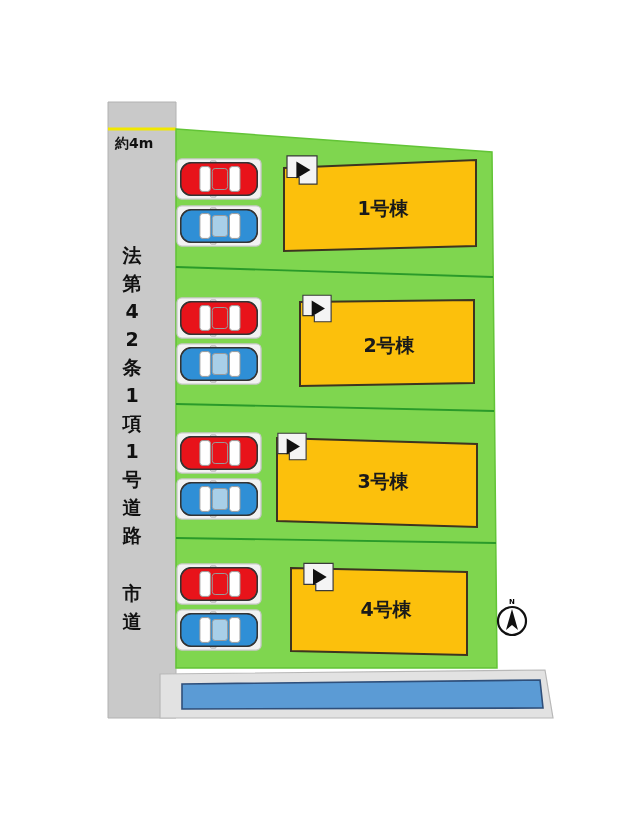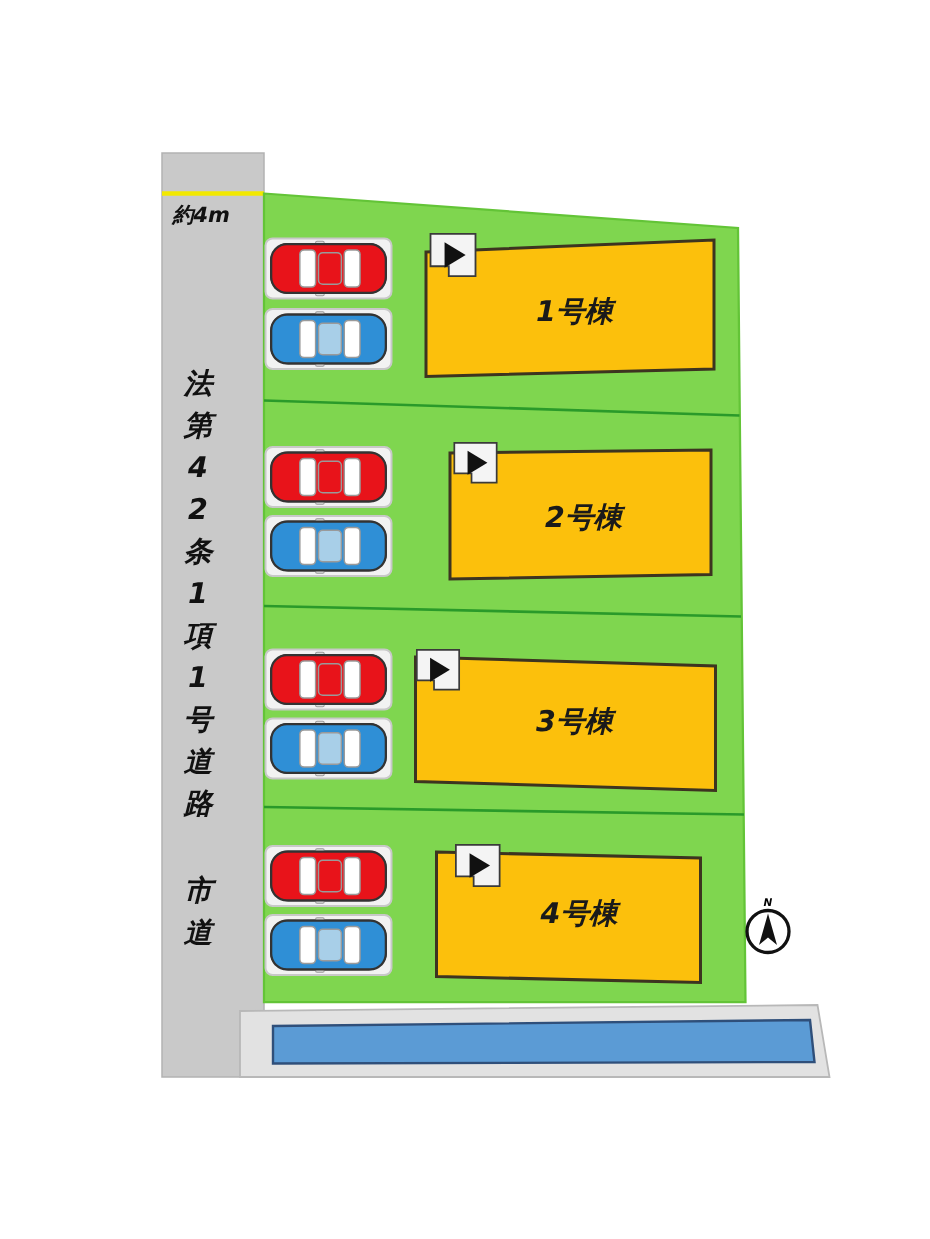--- a/index.html
+++ b/index.html
@@ -12,21 +12,20 @@
     height: 826px;
     font-family: "DejaVu Sans", "Liberation Sans", sans-serif;
     overflow: hidden;
     position: relative;
   }
   #plan-root {
     position: absolute;
     left: 0; top: 0;
     width: 620px;
     height: 826px;
-    font-style: italic;
   }
   svg.plan {
     display: block;
     width: 620px;
     height: 826px;
   }
   .vlabel {
     font-family: "DejaVu Sans", "Liberation Sans", sans-serif;
     font-weight: 700;
     font-size: 19px;

